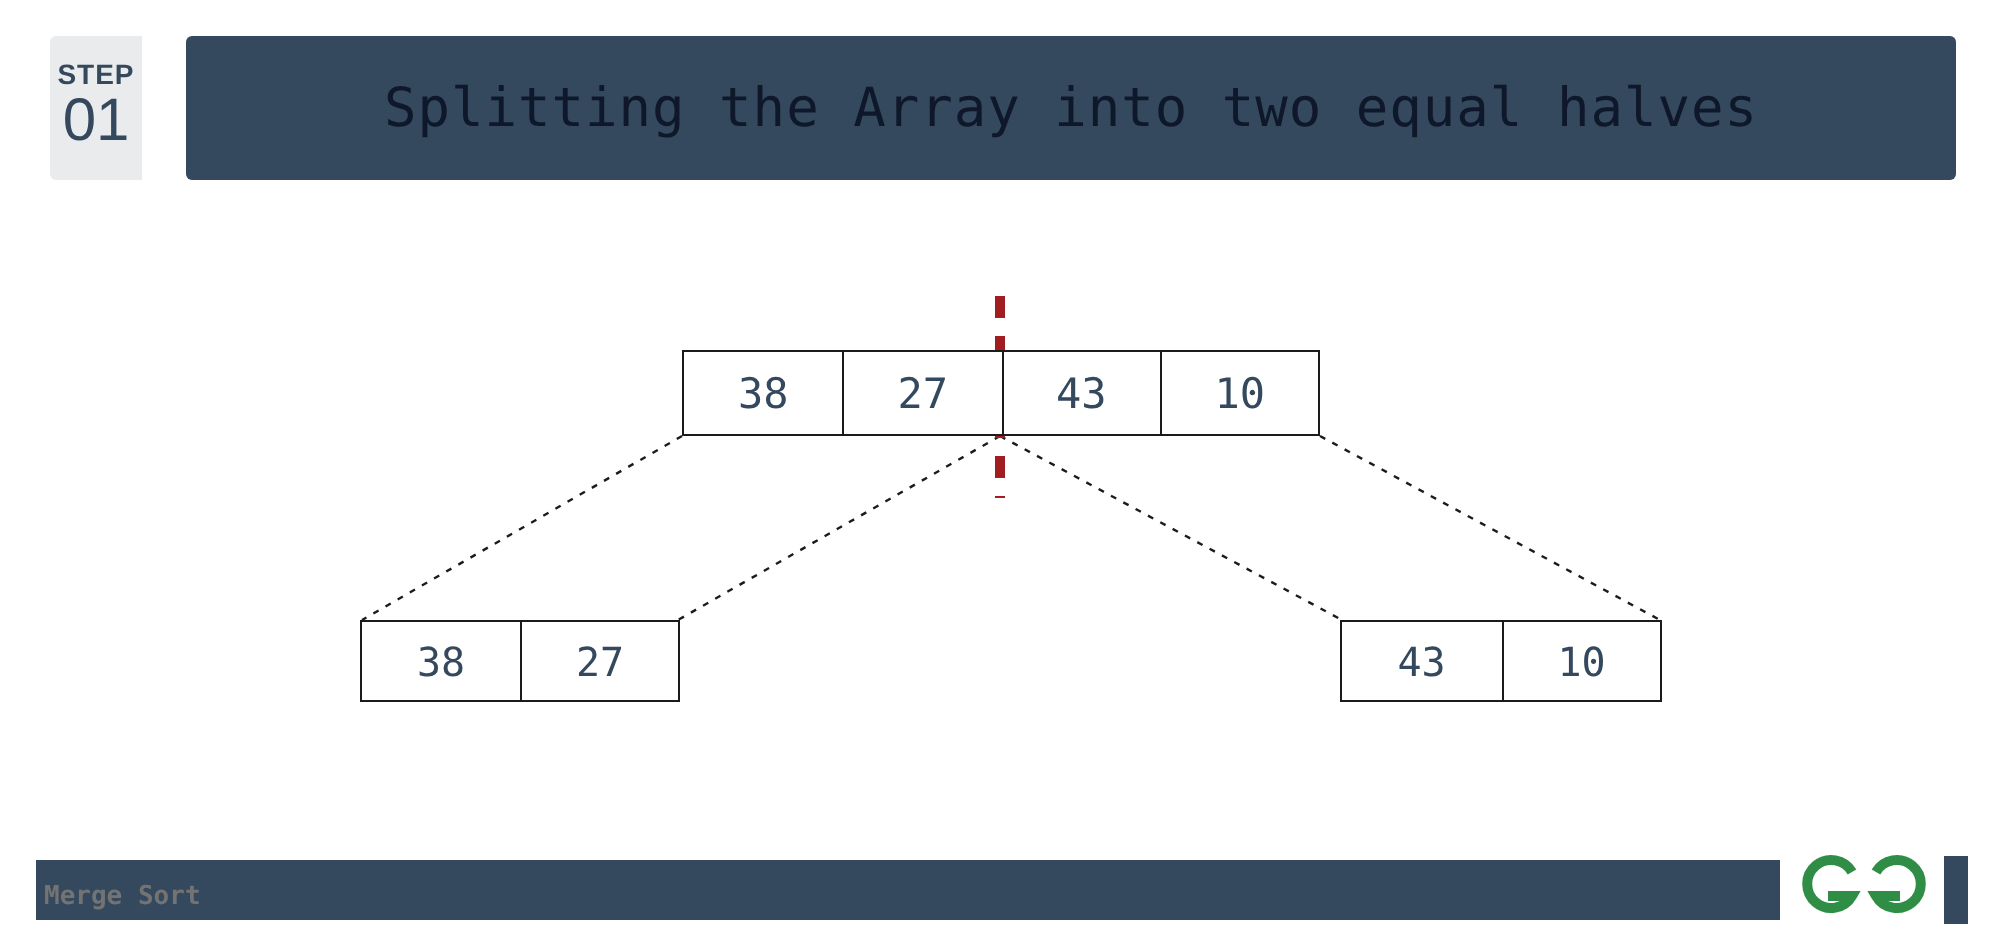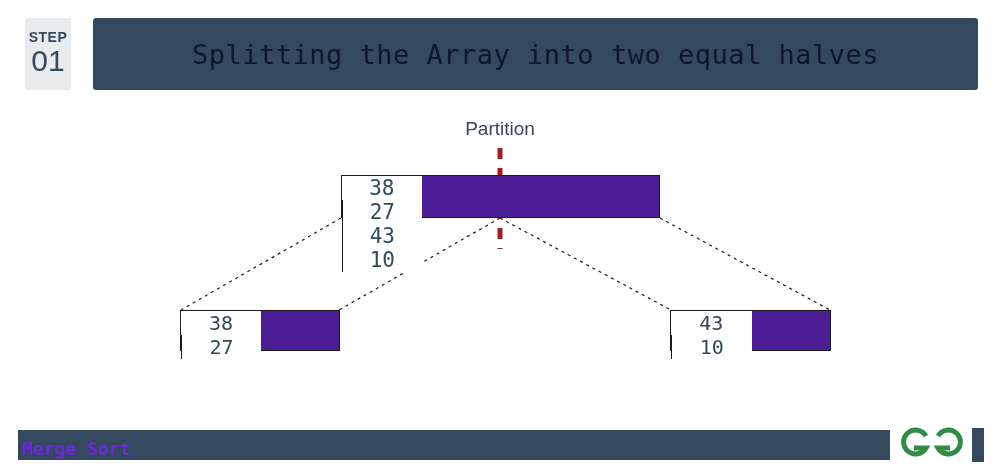--- a/index.html
+++ b/index.html
@@ -91,21 +91,20 @@
     font-size: 19px;
     color: #34495e;
   }
 
   .array-box {
     position: absolute;
     display: flex;
     border: 1.4px solid #1b1b1b;
     box-sizing: border-box;
     background: #4c1d95;
-    flex-direction: column;
   }
   .array-cell {
     display: flex;
     align-items: center;
     justify-content: center;
     box-sizing: border-box;
     font-family: "DejaVu Sans Mono", "Liberation Mono", monospace;
     color: #34495e;
     background: #ffffff;
   }
@@ -164,23 +163,23 @@
     height: 30px;
     background: #34495e;
   }
   #footer-label {
     position: absolute;
     left: 22px;
     top: 430px;
     height: 36px;
     display: flex;
     align-items: center;
-    color: #6d28d9;
+    color: #737373;
     font-family: "DejaVu Sans Mono", "Liberation Mono", monospace;
-    font-size: 18px;
+    font-size: 13px;
     font-weight: bold;
   }
   #footer-logo {
     position: absolute;
     left: 900px;
     top: 424px;
     width: 64px;
     height: 42px;
   }
   #footer-right-bar {
@@ -199,21 +198,20 @@
 
 <div id="step-badge">
   <div class="step-word">STEP</div>
   <div class="step-num">01</div>
 </div>
 
 <div id="header-title">Splitting the Array into two equal halves</div>
 
 <div id="diagram">
 
-  <div id="partition-label">Partition</div>
 
   <svg id="connectors" viewBox="0 0 1001 471" width="1001" height="471">
 
     <line x1="341" y1="218" x2="181" y2="310" stroke="#1b1b1b" stroke-width="1.2" stroke-dasharray="3 4"></line>
 
     <line x1="500" y1="218" x2="339" y2="310" stroke="#1b1b1b" stroke-width="1.2" stroke-dasharray="3 4"></line>
 
     <line x1="500" y1="218" x2="671" y2="310" stroke="#1b1b1b" stroke-width="1.2" stroke-dasharray="3 4"></line>
 
     <line x1="660" y1="218" x2="830" y2="310" stroke="#1b1b1b" stroke-width="1.2" stroke-dasharray="3 4"></line>

